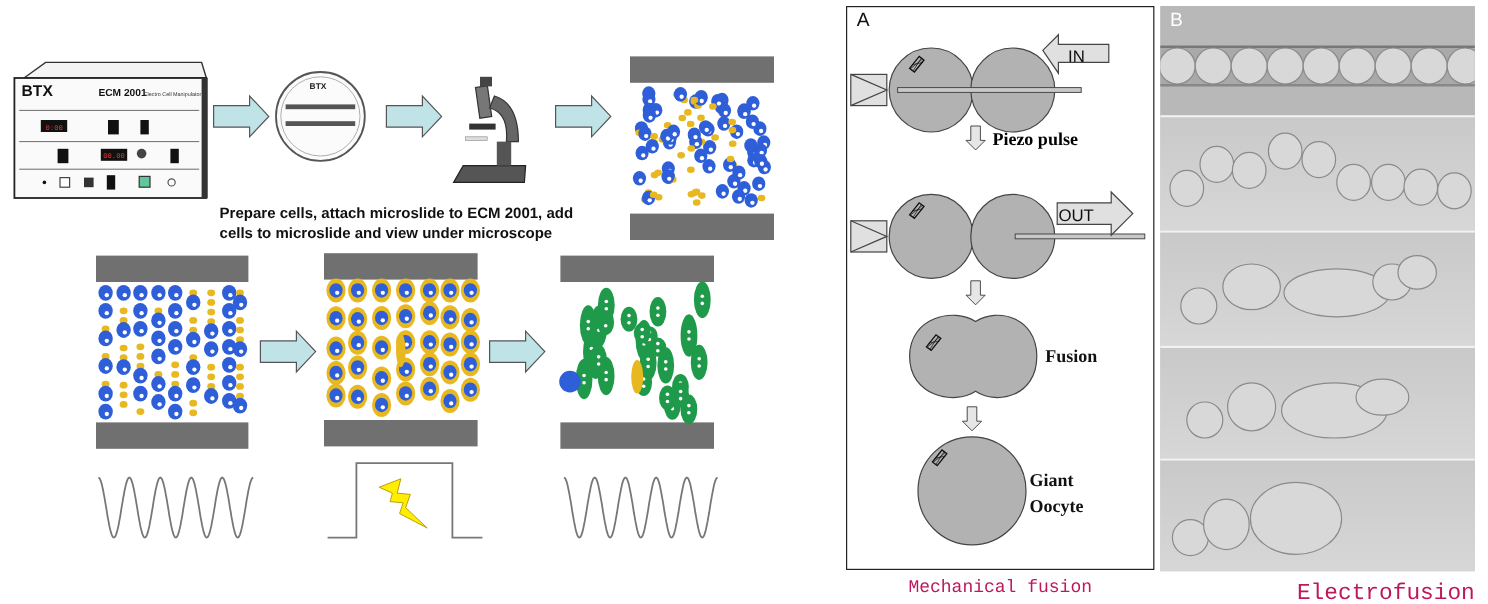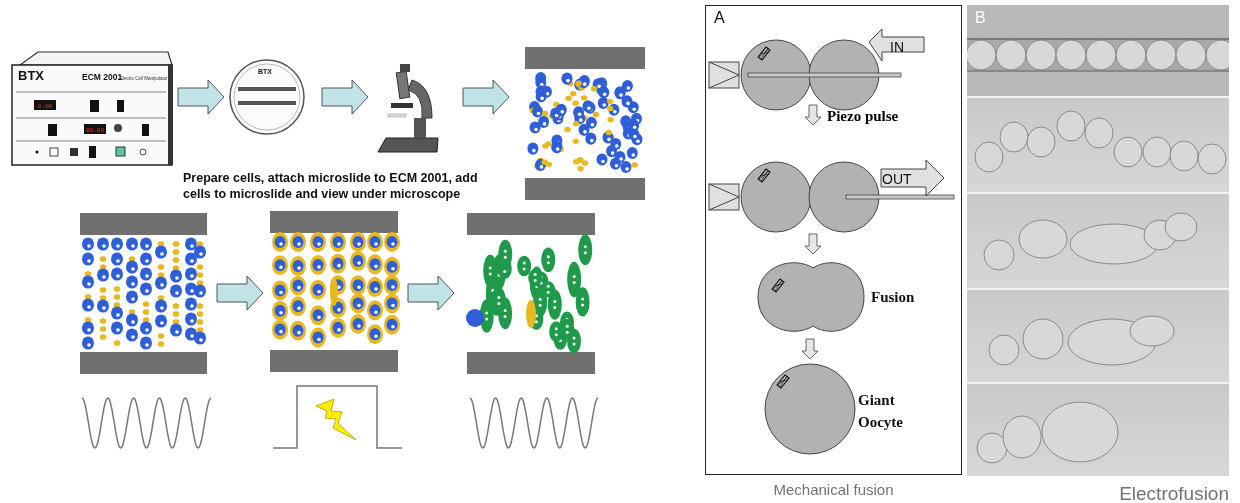--- a/index.html
+++ b/index.html
@@ -1,20 +1,20 @@
 <!DOCTYPE html>
 <html><head>
 <meta charset="utf-8">
 <style>
   html,body{margin:0;padding:0;background:#fff;}
   body{width:1240px;height:503px;position:relative;overflow:hidden;font-family:"Liberation Sans",sans-serif;}
   .abs{position:absolute;}
   .caption-sans{font-family:"Liberation Sans",sans-serif;font-weight:bold;font-size:12.5px;line-height:15px;color:#111;}
   .serif-bold{font-family:"Liberation Serif",serif;font-weight:bold;color:#111;}
-  .serif{font-family:Liberation Sans, sans-serif;color:#737373;}
+  .serif{font-family:Liberation Mono, monospace;color:#be185d;}
   #panelA{left:705px;top:5px;width:257px;height:470px;border:1.5px solid #222;box-sizing:border-box;background:#fff;}
   #panelB{left:967px;top:5px;width:262px;height:471px;background:#bdbdbd;}
   .bsub{position:absolute;left:0;width:262px;background:linear-gradient(#c9c9c9,#d7d7d7);border-bottom:2px solid #f2f2f2;box-sizing:border-box;}
 </style>
 </head>
 <body>
 
 <svg class="abs" style="left:0;top:0" width="700" height="503">
   <defs>
     <g id="flowArrow">

